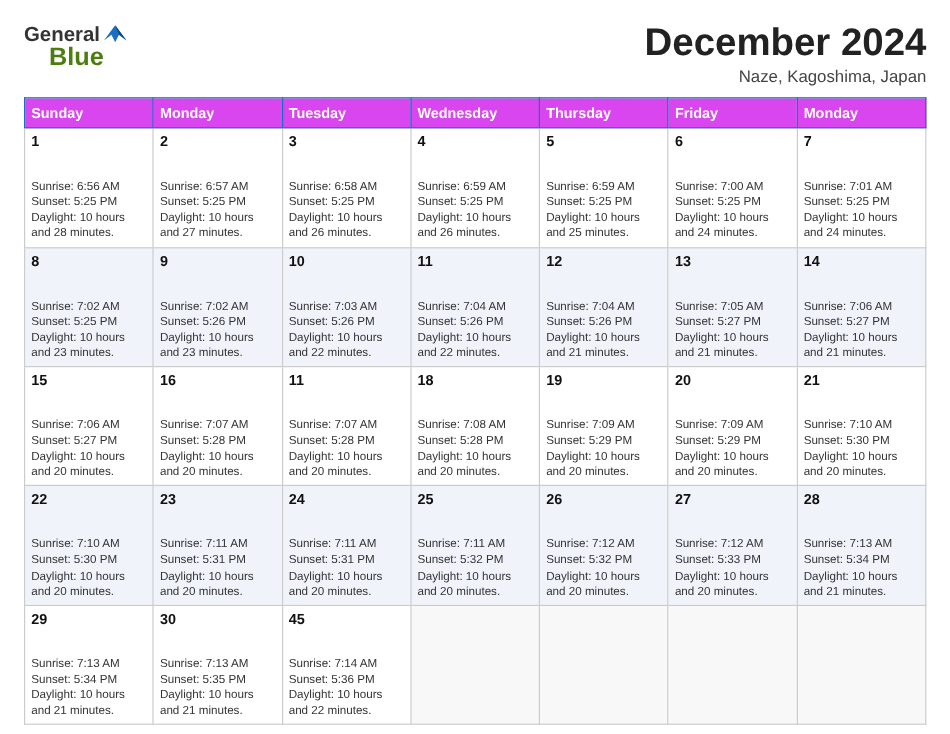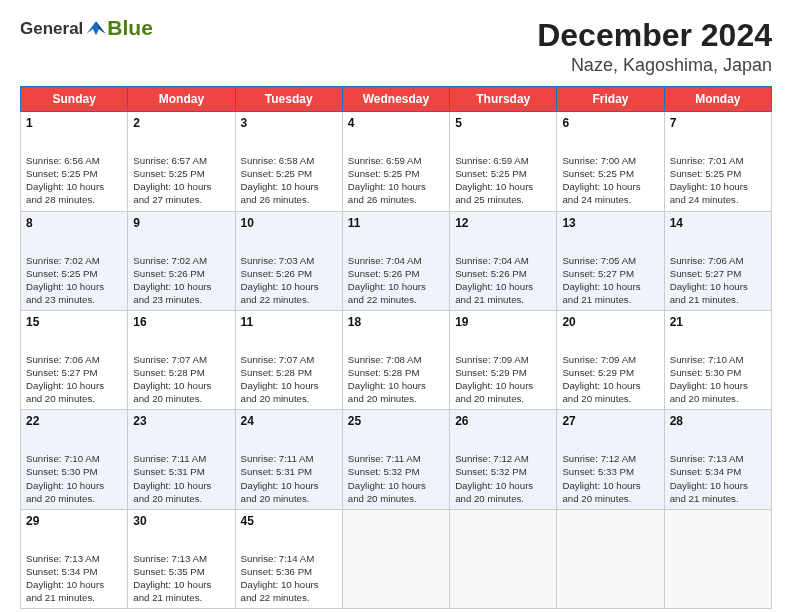--- a/index.html
+++ b/index.html
@@ -18,22 +18,22 @@
       flex-direction: column;
     }
     .header {
       display: flex;
       justify-content: space-between;
       align-items: flex-start;
       margin-bottom: 10px;
     }
     .logo {
       display: flex;
-      flex-direction: row;
-      align-items: flex-end;
+      flex-direction: column;
+      align-items: center;
     }
     .logo-text {
       display: flex;
       align-items: center;
     }
     .logo-general {
       font-size: 17px;
       font-weight: bold;
       color: #333;
     }
@@ -51,36 +51,36 @@
       text-align: right;
     }
     .month-title {
       font-size: 32px;
       font-weight: bold;
       color: #222;
       line-height: 1.1;
       margin-left: 44px;
     }
     .location {
-      font-size: 18px;
+      font-size: 14px;
       color: #444;
       margin-top: 2px;
       text-align: right;
     }
     .calendar {
       flex: 1;
       border-collapse: collapse;
       width: 100%;
       font-size: 10.2px;
       table-layout: fixed;
     }
     .calendar th {
-      background-color: #ef4444;
+      background-color: #d946ef;
       color: #fff;
-      text-align: center;
+      text-align: left;
       padding: 5px 5px;
       font-size: 12px;
       font-weight: bold;
       border: 1px solid #1a6fc4;
     }
     .calendar td {
       vertical-align: top;
       border: 1px solid #ccc;
       padding: 4px 5px 4px 5px;
       height: 88px;

